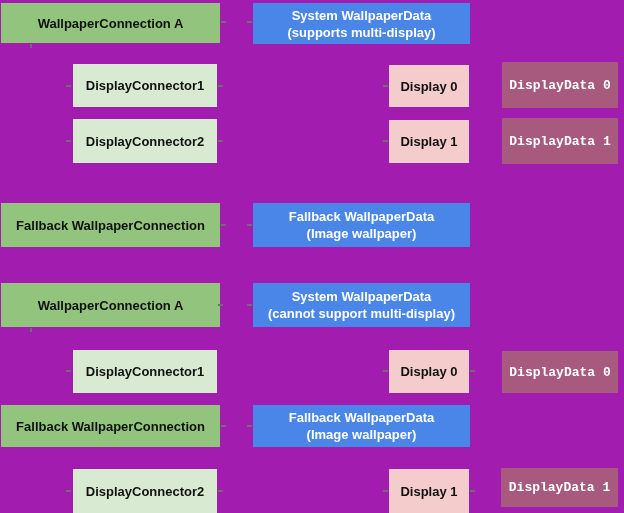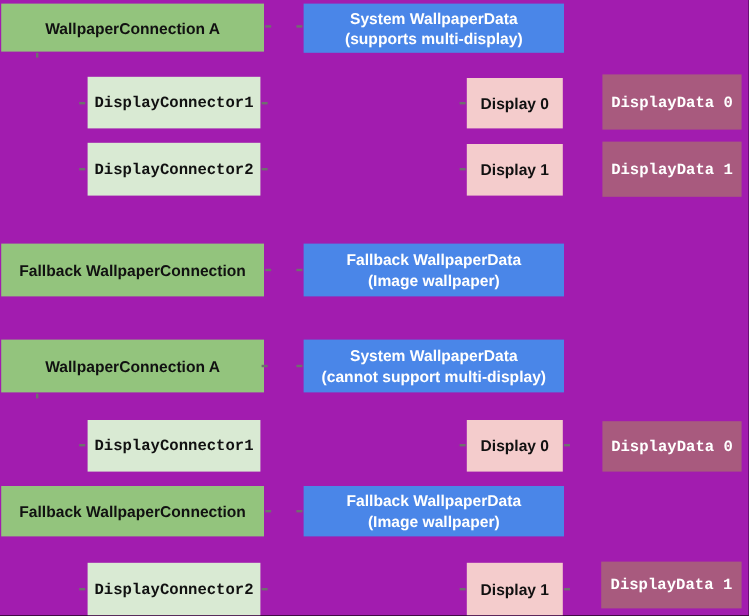--- a/index.html
+++ b/index.html
@@ -21,21 +21,21 @@
     align-items: center;
     justify-content: center;
     text-align: center;
     font-size: 13px;
     font-weight: bold;
     line-height: 17px;
     white-space: pre-line;
     box-sizing: border-box;
   }
   .green      { background: #93C47D; color: #111111; }
-  .lightgreen { background: #D9EAD3; color: #111111; font-family: Liberation Mono, monospace; }
+  .lightgreen { background: #D9EAD3; color: #111111; }
   .blue       { background: #4A86E8; color: #FFFFFF; }
   .pink       { background: #F4CCCC; color: #111111; }
   .maroon     { background: #A85A7E; color: #FFFFFF; font-family: Liberation Mono, monospace; }
   .tick {
     position: absolute;
     width: 5px;
     height: 2px;
     background: #6f6f6f;
   }
 </style>

